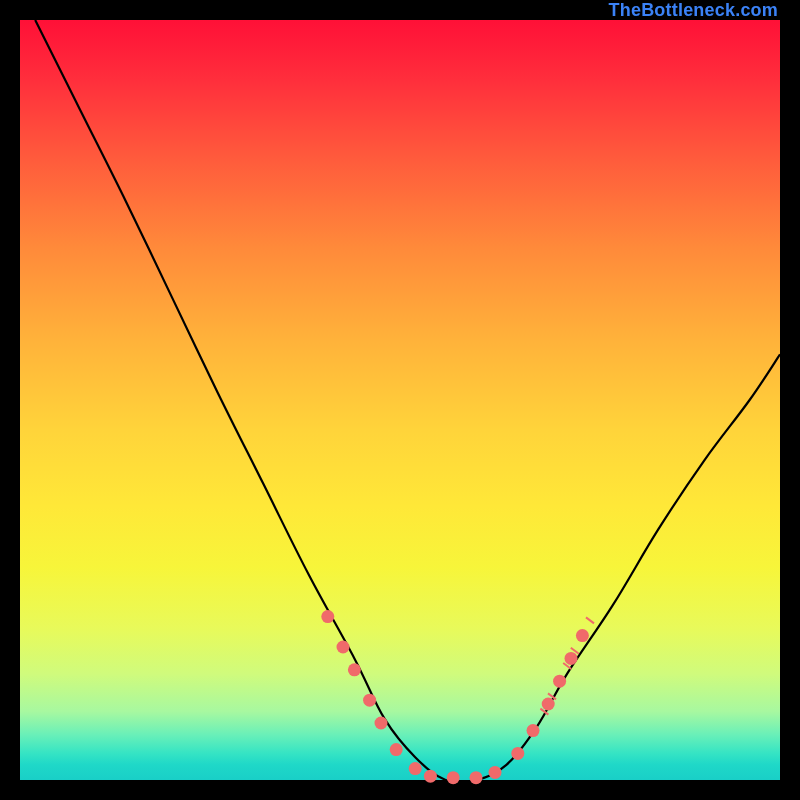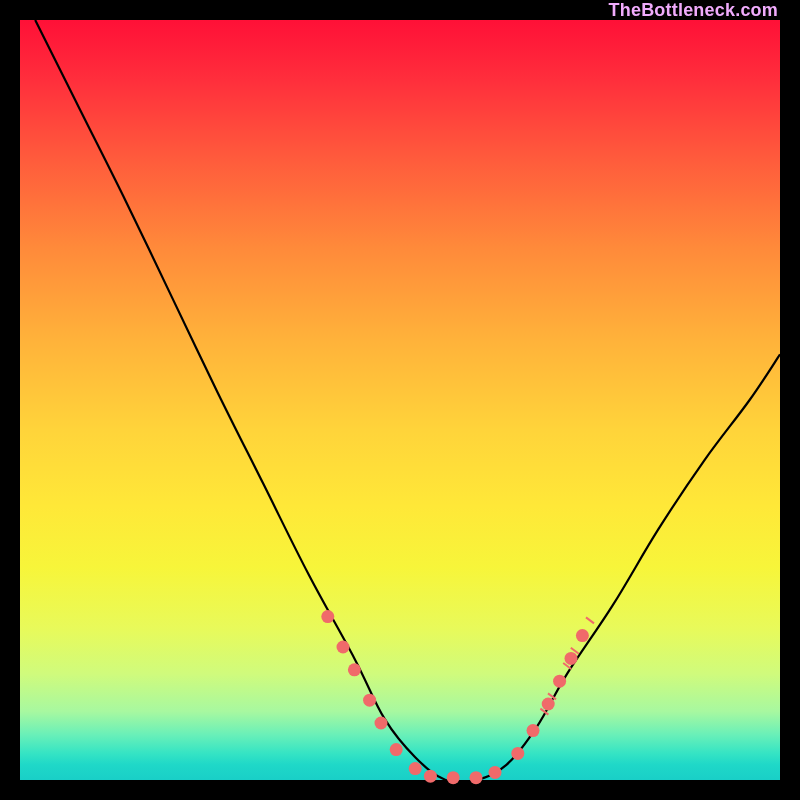--- a/index.html
+++ b/index.html
@@ -42,21 +42,21 @@
       #19cfc7 100%
     );
   }
   .watermark {
     position: absolute;
     top: 0px;
     right: 22px;
     font-family: Arial, Helvetica, sans-serif;
     font-size: 18px;
     font-weight: bold;
-    color: #f0abfc;
+    color: #3b82f6;
     letter-spacing: 0.2px;
   }
   svg.curve {
     position: absolute;
     left: 0;
     top: 0;
     width: 760px;
     height: 760px;
     overflow: visible;
   }

